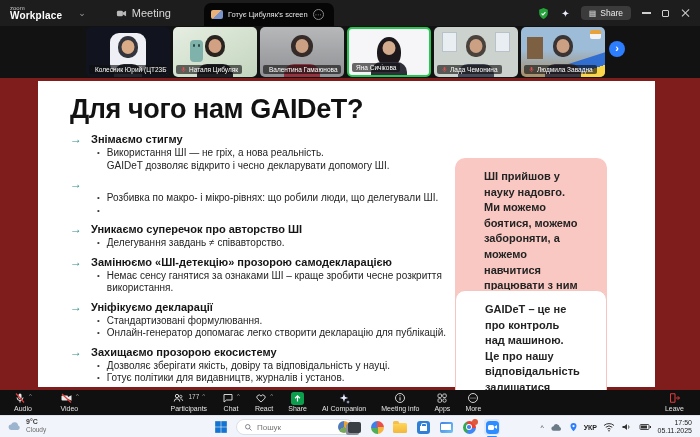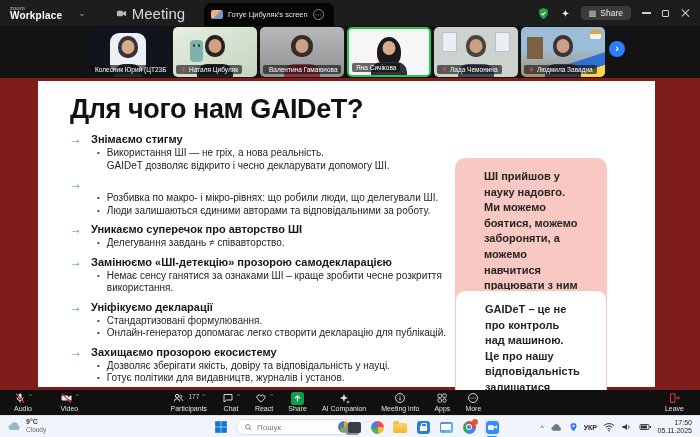--- a/index.html
+++ b/index.html
@@ -6,21 +6,21 @@
   html,body { width:700px; height:437px; overflow:hidden; background:#000; }
   body { font-family:"Liberation Sans", sans-serif; }
   .app { position:relative; width:700px; height:437px; background:#141414; overflow:hidden; }
 
   
   .titlebar { position:absolute; left:0; top:0; width:700px; height:26px; background:#1d1d1d; display:flex; align-items:center; }
   .brand { margin-left:10px; line-height:1; cursor:default; }
   .brand .small { display:block; font-size:6px; color:#c9c9c9; }
   .brand .big { display:block; font-size:10px; font-weight:bold; color:#fff; letter-spacing:.2px; }
   .brand-chevron { color:#9a9a9a; font-size:9px; margin-left:16px; }
-  .meeting-tab { margin-left:30px; display:flex; align-items:center; gap:5px; color:#d8d8d8; font-size:15px; }
+  .meeting-tab { margin-left:30px; display:flex; align-items:flex-end; gap:5px; color:#d8d8d8; font-size:11px; }
   .screen-tab { position:absolute; left:204px; top:3px; height:23px; min-width:130px; background:#060606; border-radius:7px 7px 0 0; display:flex; align-items:center; gap:5px; padding:0 7px; color:#e6e6e6; font-size:7.5px; }
   .tab-thumb { width:12px; height:9px; border-radius:2px; background:linear-gradient(135deg,#e8b27a 0 50%, #7a93c9 50% 100%); flex:0 0 auto; }
   .tab-more { width:11px; height:11px; border:1px solid #8a8a8a; border-radius:50%; color:#bdbdbd; font-size:7px; line-height:9px; text-align:center; }
   .tb-right { position:absolute; right:10px; top:0; height:26px; display:flex; align-items:center; gap:11px; }
   .sparkle { color:#e9edff; font-size:10px; }
   .view-pill { display:flex; align-items:center; gap:4px; background:#3b3b3b; border-radius:4px; padding:2px 8px; color:#ededed; font-size:8.5px; }
   .view-grid { font-size:8px; color:#cfcfcf; }
   .win-min { width:9px; height:1.5px; background:#cfcfcf; }
   .win-max { width:7px; height:7px; border:1.2px solid #cfcfcf; border-radius:1px; }
   .win-close { position:relative; width:10px; height:10px; }
@@ -268,21 +268,20 @@
           <div class="sec-head">
             <span class="arrow">→</span>
           </div>
           <div class="bullets">
             <div class="bullet">
                 <span class="dot">•</span>
                 <span class="btx">Розбивка по макро- і мікро-рівнях: що робили люди, що делегували ШІ.</span>
               </div>
             <div class="bullet">
                 <span class="dot">•</span>
-                <span class="btx">Люди залишаються єдиними авторами та відповідальними за роботу.</span>
               </div>
           </div>
         </div>
 
         <div class="section">
           <div class="sec-head">
             <span class="arrow">→</span>
             <span class="sec-title">Уникаємо суперечок про авторство ШІ</span>
           </div>
           <div class="bullets">

